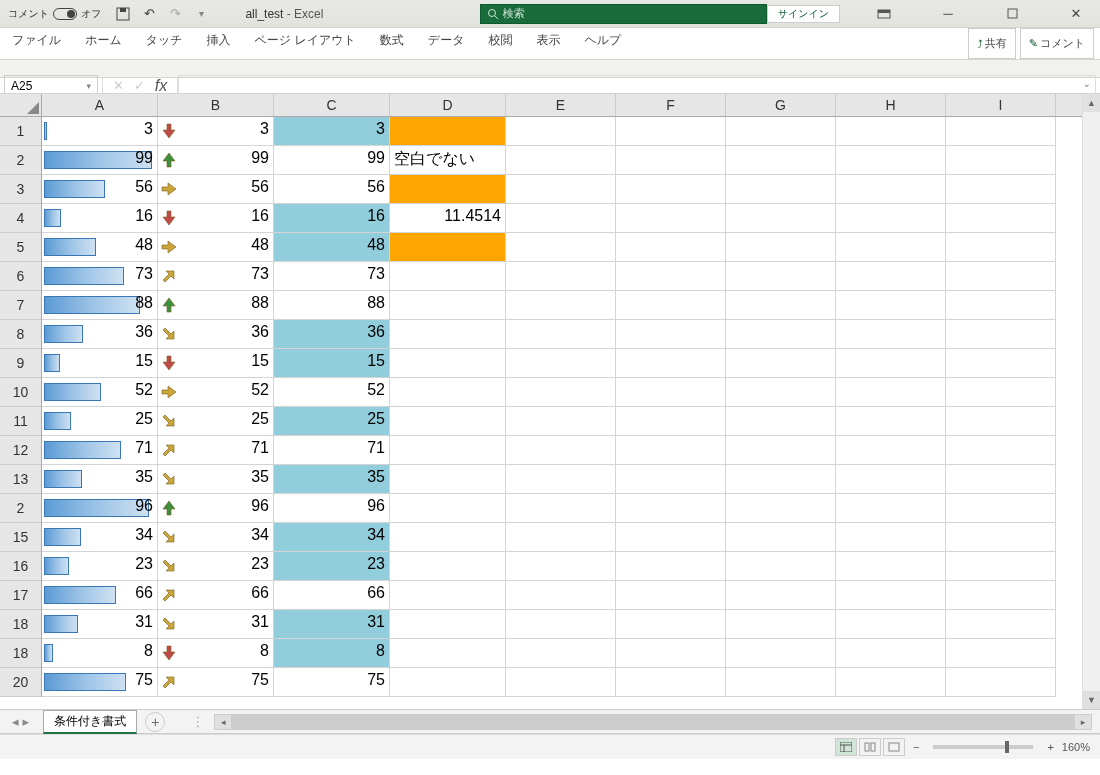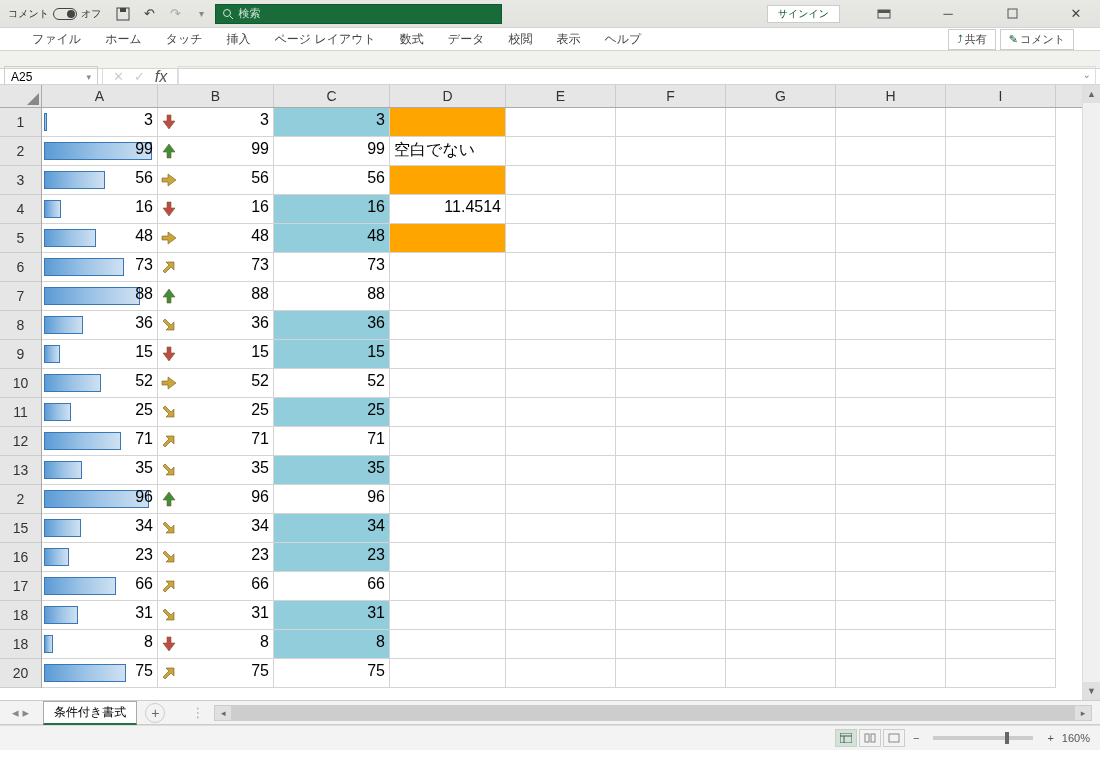--- a/index.html
+++ b/index.html
@@ -13,21 +13,21 @@
   .qat { display: flex; align-items:center; gap:10px; padding:0 6px;}
   .qat-icon { width:16px; height:16px; display:flex; align-items:center; justify-content:center; color:#444;}
   .title-text { flex:1; text-align:left; padding-left:30px; font-size:12px; color:#555; }
   .title-text .fname { color:#333; }
   .search-box { width:287px; height:20px; background:#1a6b3a; border:1px solid #0d5a2e; display:flex; align-items:center; padding:0 6px; color:#d0e5d8; font-size:11px; gap:4px;}
   .title-right { display:flex; align-items:center; gap:24px; margin-left:auto; padding-right:4px;}
   .signin-btn { background:#fff; border:1px solid #ccc; padding:1px 10px; font-size:10px; color:#0d5a2e; }
   .win-btn { width:40px; height:28px; display:flex; align-items:center; justify-content:center; color:#444;}
   
   
-  .ribbon-tabs { height:23px; background:#fff; display:flex; align-items:center; border-bottom:1px solid #d4d4d0; padding:0 20px;}
+  .ribbon-tabs { height:32px; background:#fff; display:flex; border-bottom:1px solid #d4d4d0; padding:0 0;}
   .ribbon-tab { padding:4px 12px; font-size:12px; color:#444; }
   .ribbon-right { margin-left:auto; display:flex; gap:4px; padding-right:6px;}
   .rbtn { border:1px solid #ccc; padding:2px 8px; font-size:11px; color:#444; display:flex; align-items:center; gap:2px;}
   
   
   .ribbon-space { height:18px; background:#f1f1ed; border-bottom:1px solid #d4d4d0;}
   
   
   .formula-bar { height:16px; display:flex; align-items:center; border-bottom:1px solid #d4d4d0; background:#fff;}
   .name-box { width:94px; height:22px; border:1px solid #ccc; margin:0 4px; padding:0 6px; font-size:12px; display:flex; align-items:center; justify-content:space-between;}
@@ -99,20 +99,24 @@
   <div class="qat">
     <span class="qat-icon">
         <svg width="14" height="14" viewBox="0 0 14 14">
           <rect x="1" y="1" width="12" height="12" fill="none" stroke="#444"></rect>
           <rect x="4" y="1" width="6" height="4" fill="#444"></rect>
         </svg>
       </span>
     <span class="qat-icon">↶</span>
     <span class="qat-icon" style="color:#aaa">↷</span>
     <span class="qat-icon" style="font-size:10px;color:#888">▾</span>
+  </div>
+  <div class="title-text">
+    <span class="fname">all_test</span>
+    <span>- Excel</span>
   </div>
   <div class="search-box">
     <svg width="12" height="12" viewBox="0 0 12 12">
         <circle cx="5" cy="5" r="3.5" fill="none" stroke="#cfe5d8"></circle>
         <line x1="8" y1="8" x2="11" y2="11" stroke="#cfe5d8"></line>
       </svg>
     <span>検索</span>
   </div>
   <div class="title-right">
     <button class="signin-btn">サインイン</button>

